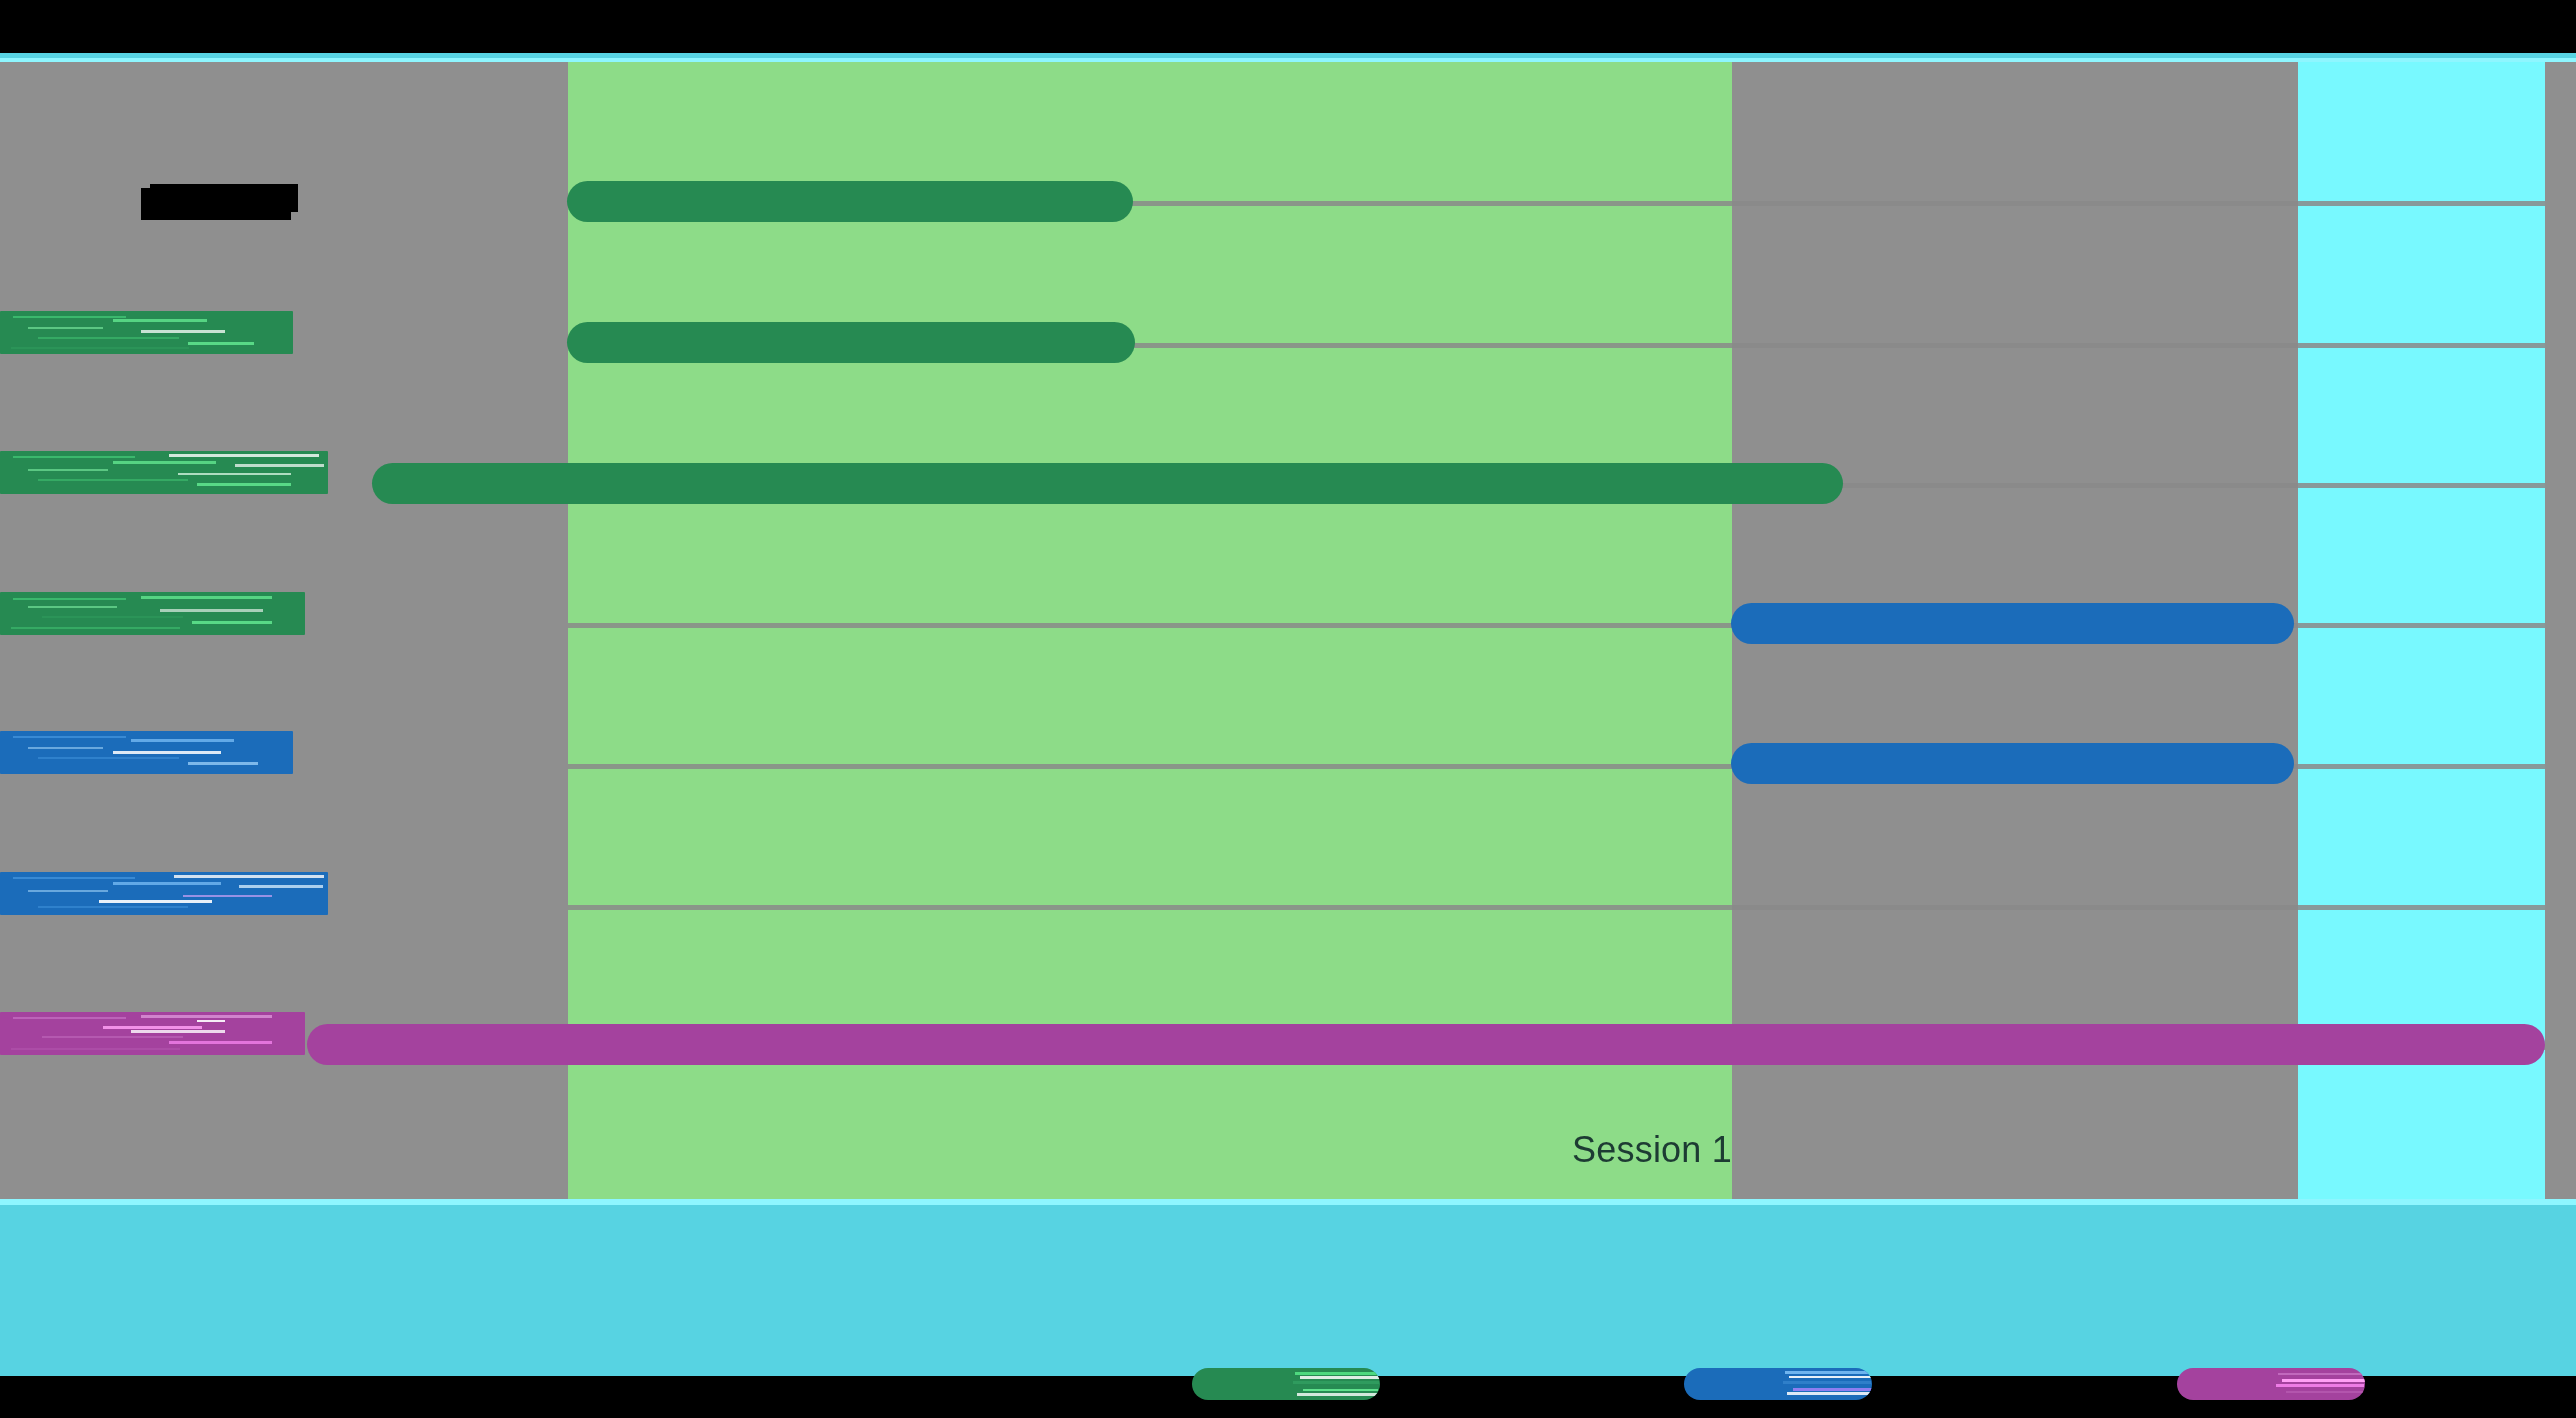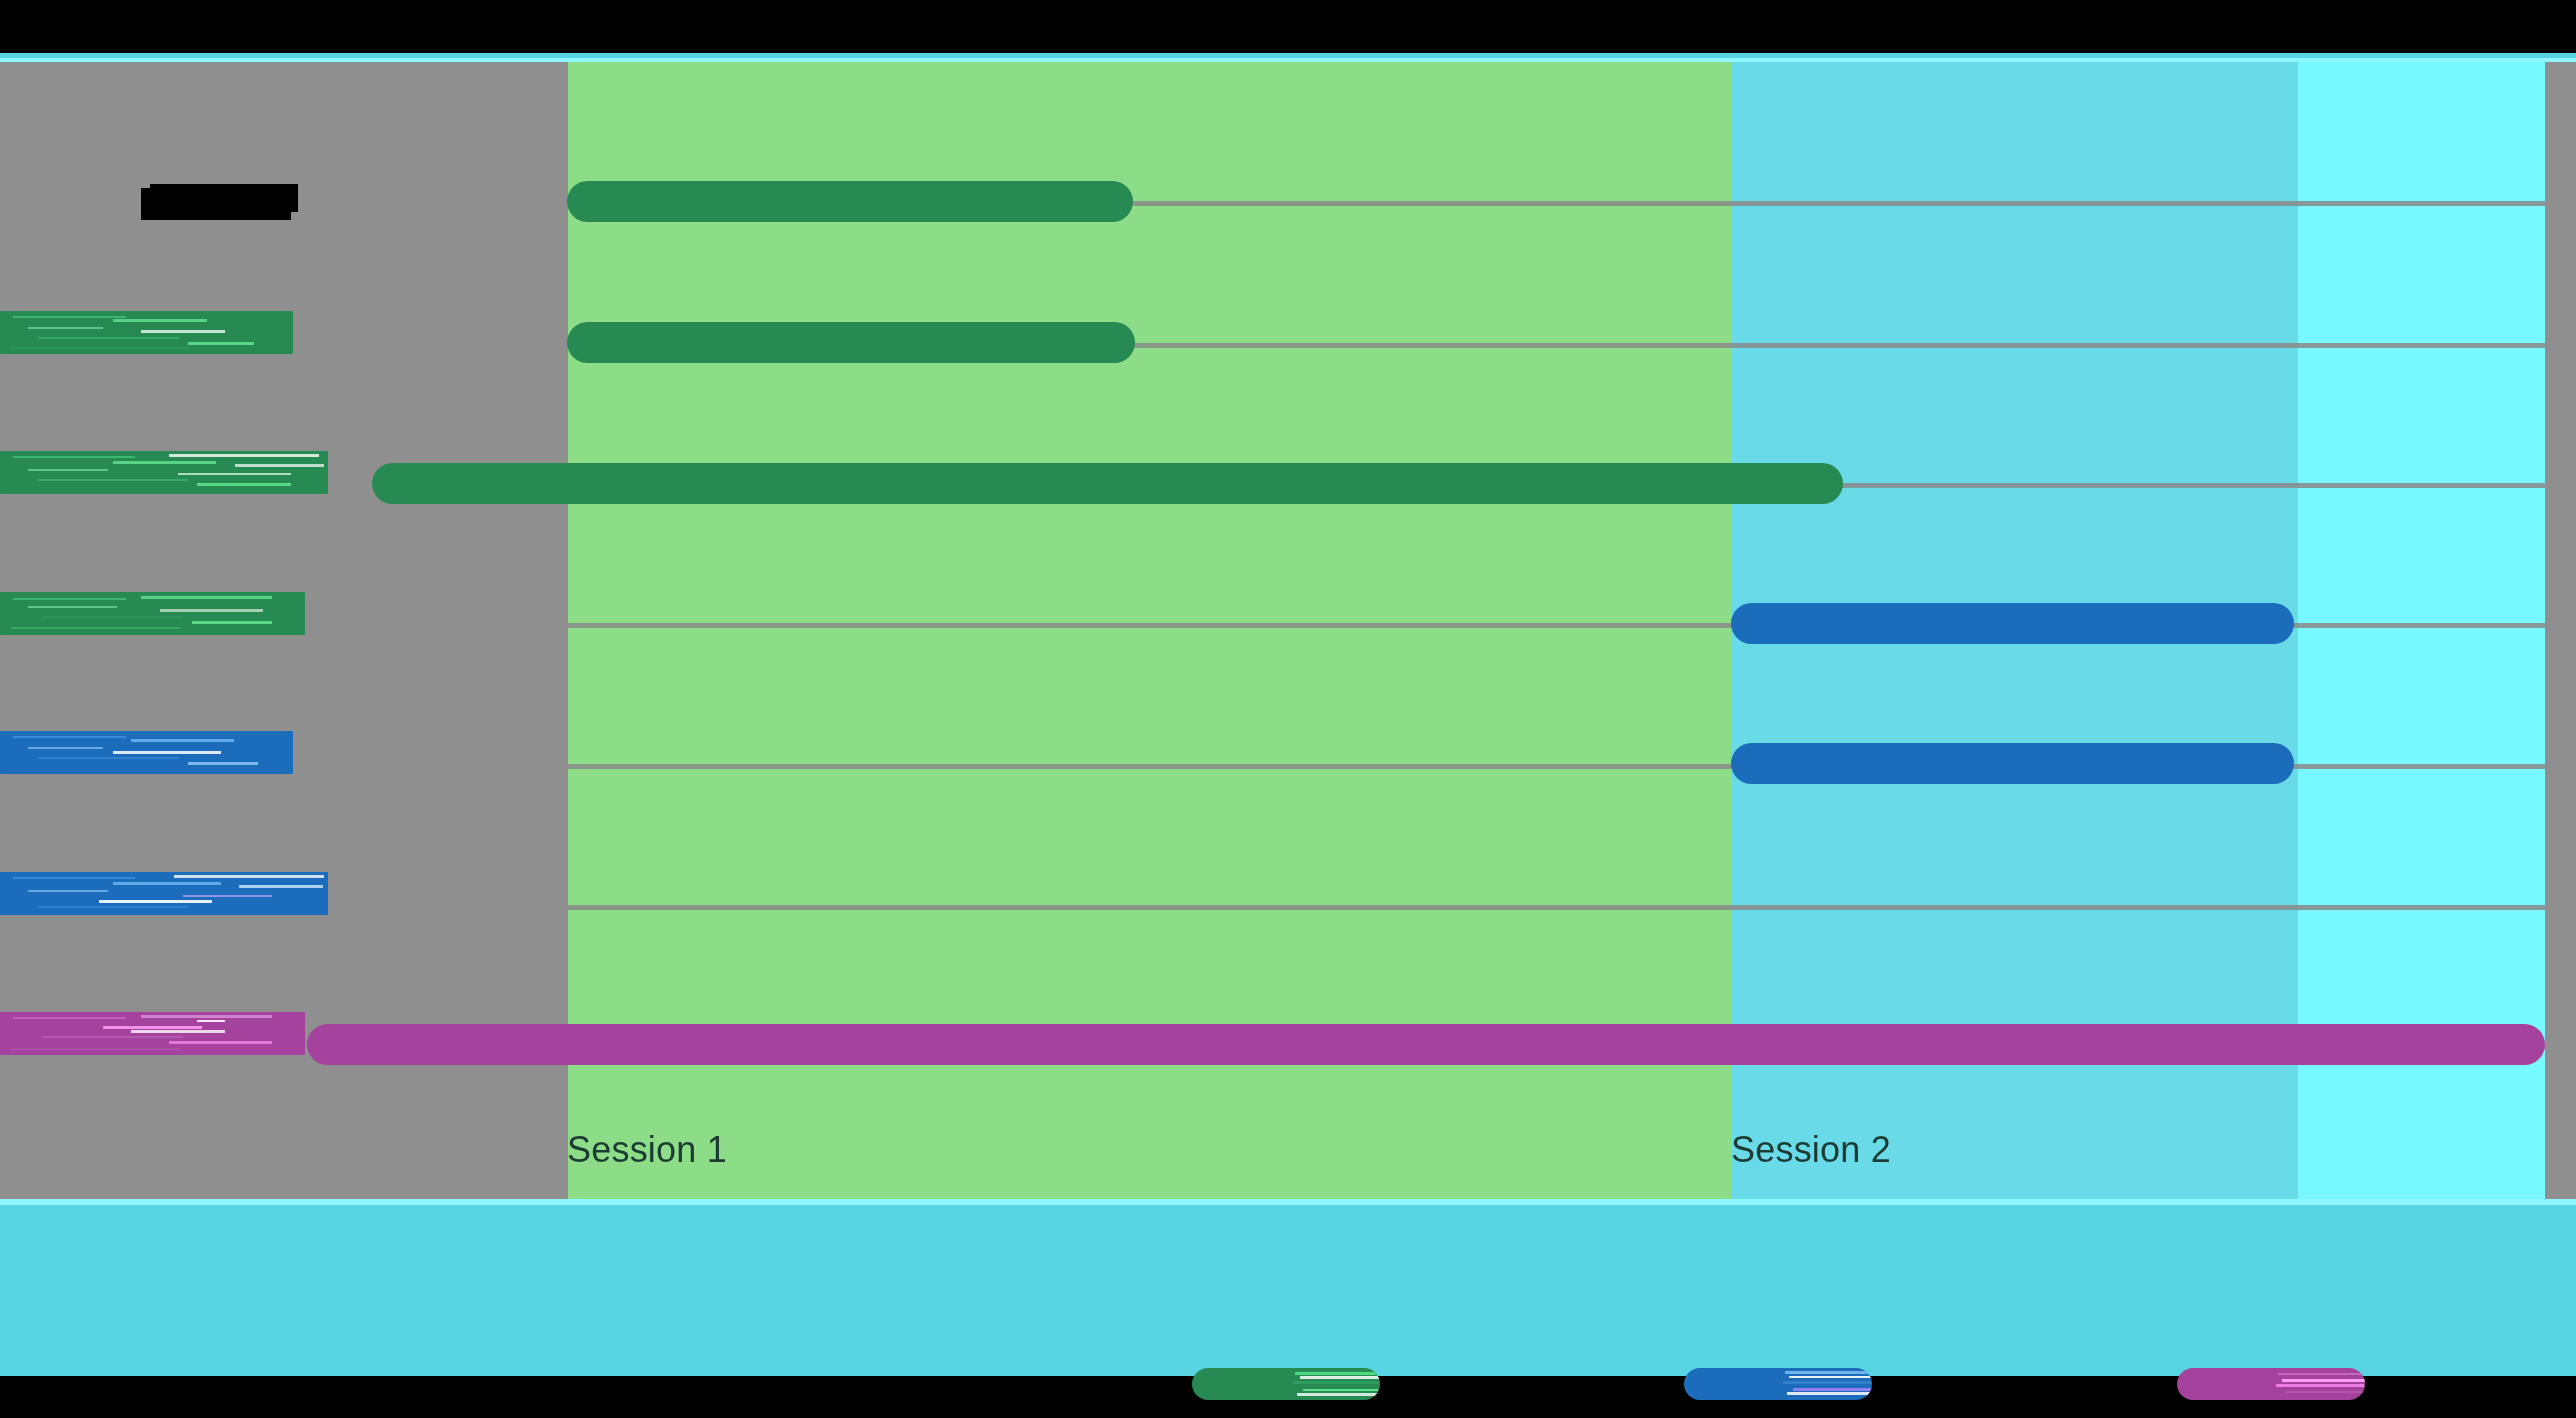--- a/index.html
+++ b/index.html
@@ -12,21 +12,21 @@
 
   
   .rail-a{position:absolute;left:0;top:53px;width:2576px;height:5.6px;background:#57d3e2;}
   .rail-b{position:absolute;left:0;top:58px;width:2576px;height:3.8px;background:#8ef6ff;}
 
   
   .plot{position:absolute;left:0;top:62px;width:2576px;height:1143px;background:#8f8f8f;overflow:hidden;}
 
   
   .band{position:absolute;top:0;height:1143px;}
-  .band-lbl{position:absolute;bottom:34px;width:100%;text-align:left;
+  .band-lbl{position:absolute;bottom:34px;width:100%;text-align:right;
             font-size:36px;color:#1d3b33;letter-spacing:0.2px;}
 
   
   .labelcol{position:absolute;left:0;top:0;width:568px;height:1143px;background:#8f8f8f;}
   .labelcol2{position:absolute;left:0;top:0;width:305px;height:957px;background:#8f8f8f;}
 
   
   .title-chip{position:absolute;left:150px;top:122px;width:141px;height:36px;background:#000;}
   .title-chip i{position:absolute;display:block;background:#000;}
 
@@ -59,23 +59,20 @@
 <div id="root">
 
   <div class="top-letterbox"></div>
   <div class="rail-a"></div>
   <div class="rail-b"></div>
 
   <div class="plot">
 
     <div class="band" style="left:567px;width:1165px;background:#8ddc88;">
       <div class="band-lbl">Session 1</div>
-    </div>
-    <div class="band" style="left:1731px;width:567px;background:#68dae8;">
-      <div class="band-lbl">Session 2</div>
     </div>
     <div class="band" style="left:2298px;width:247px;background:#78f9ff;">
       <div class="band-lbl"></div>
     </div>
 
     <div class="labelcol"></div>
     <div class="labelcol2"></div>
     <div style="position:absolute;left:0;top:957px;width:568px;height:70px;background:#8f8f8f;"></div>
 
     <div class="gridline" style="left:568px;top:139px;width:1977px;"></div>

